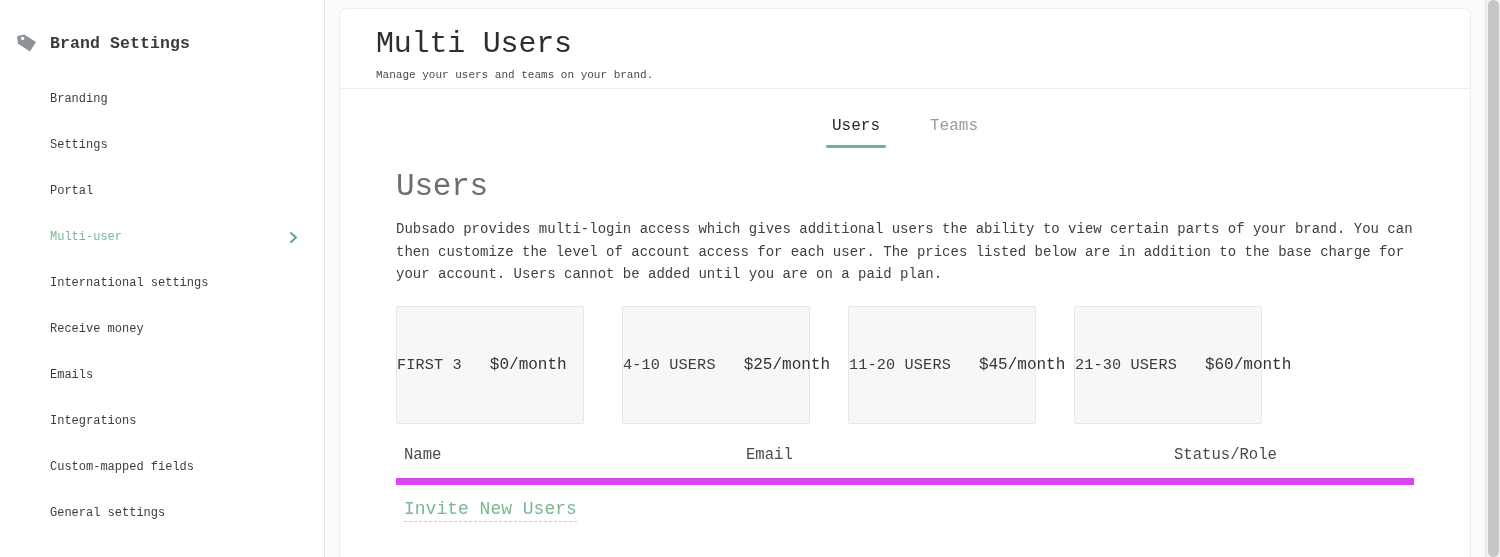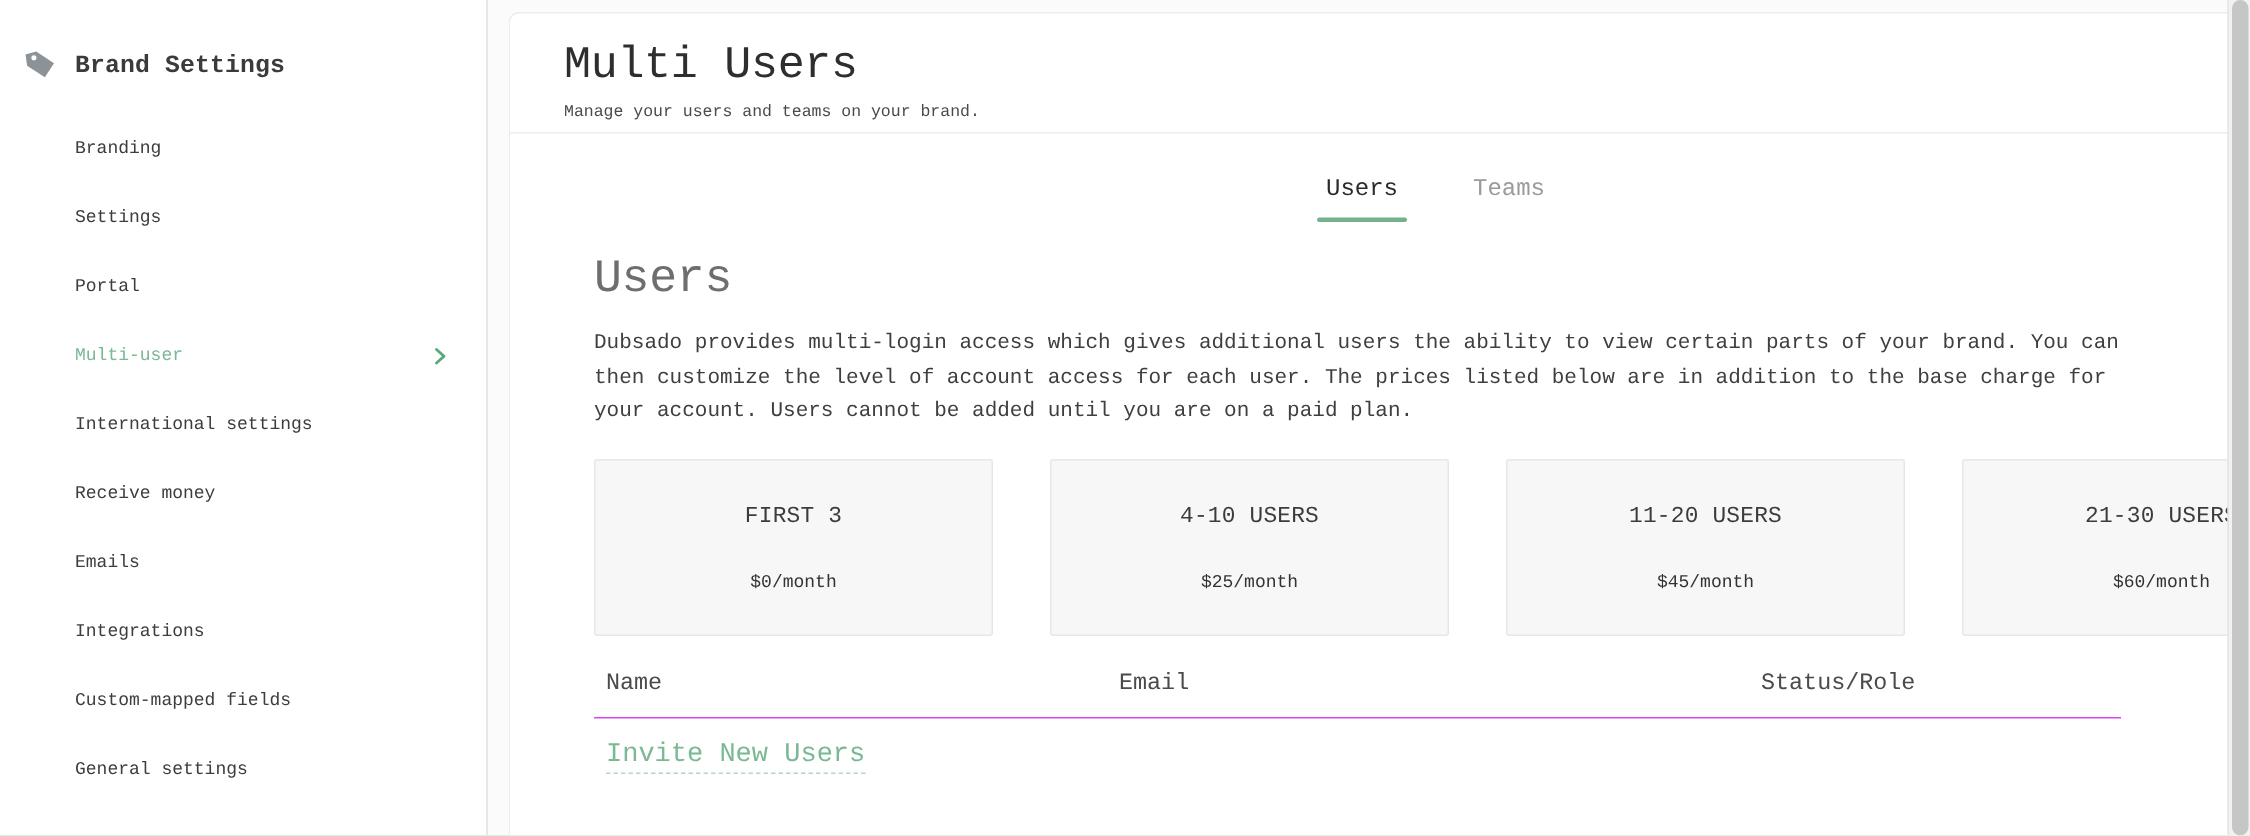--- a/index.html
+++ b/index.html
@@ -165,49 +165,47 @@
     max-width: 1022px;
   }
 
   
   .cards {
     display: flex;
     gap: 38px;
     margin-bottom: 22px;
   }
   .card {
-    width: 266px;
+    width: 188px;
     height: 118px;
     background: #f7f7f7;
     border: 1px solid #e7e7e7;
     border-radius: 2px;
     display: flex;
-    flex-direction: column;
     align-items: center;
-    justify-content: center;
     gap: 28px;
   }
   .card-tier {
     font-size: 15.2px;
     color: #3c3c3c;
     letter-spacing: 0.15px;
     white-space: nowrap;
   }
   .card-price {
-    font-size: 12px;
+    font-size: 16px;
     color: #333333;
     white-space: nowrap;
   }
 
   
   .table { width: 1018px; }
   .table-head {
     display: flex;
     padding: 0 0 14px 8px;
-    border-bottom: 1px solid #d946ef;
+    border-bottom: 7px solid #d946ef;
     justify-content: flex-end;
   }
   .th {
     font-size: 15.6px;
     color: #4b4b4b;
     white-space: nowrap;
   }
   .th-name   { flex: 0 0 342px; }
   .th-email  { flex: 0 0 428px; }
   .th-status { flex: 1 1 auto; }

